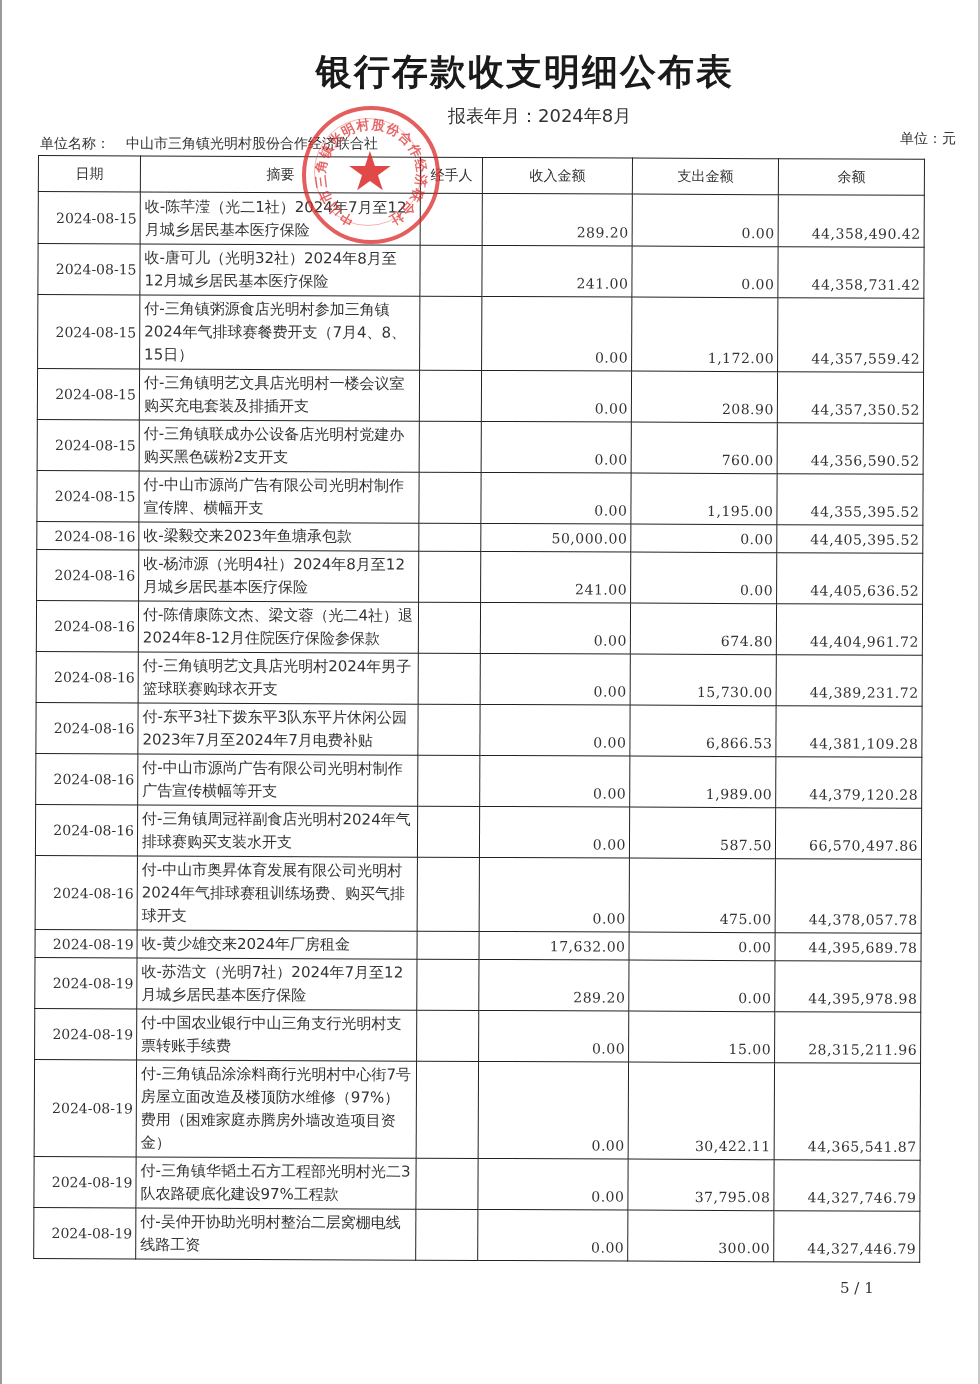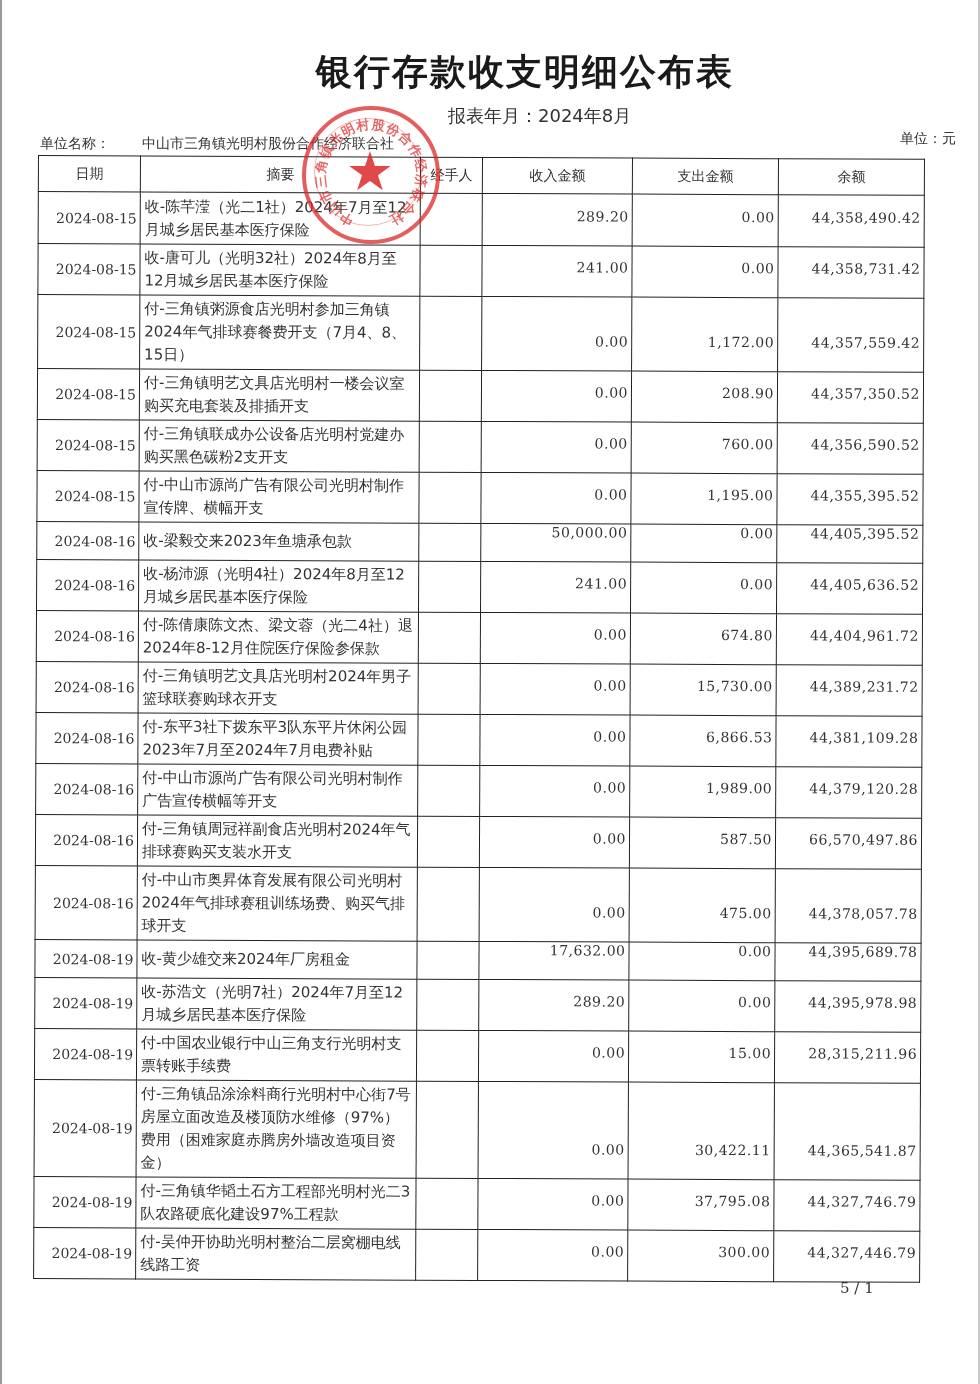--- a/index.html
+++ b/index.html
@@ -12,21 +12,21 @@
   .title {
     position:absolute; left:0; width:1050px; top:48px; text-align:center;
     font-family:"DejaVu Sans", sans-serif; font-size:36px; font-weight:bold; letter-spacing:2px; color:#1a1a1a;
   }
   .report-month {
     position:absolute; left:448px; top:104px; font-size:18px; font-family:"DejaVu Sans", sans-serif; color:#333;
   }
   .unit-name {
     position:absolute; left:40px; top:135px; font-size:14px; font-family:"DejaVu Sans", sans-serif; color:#333;
   }
-  .unit-name .lbl { margin-right:32px; }
+  .unit-name .lbl { margin-right:16px; }
   .unit-label {
     position:absolute; left:900px; top:130px; font-size:14px; font-family:"DejaVu Sans", sans-serif; color:#333;
   }
   table.ledger {
     position:absolute; left:38px; top:155px; width:886px;
     border-collapse:collapse; table-layout:fixed;
     transform: rotate(0.25deg); transform-origin: left top;
   }
   table.ledger th, table.ledger td {
     border:1px solid #222; font-size:14px; padding:0 3px; vertical-align:middle;
@@ -34,21 +34,21 @@
   table.ledger th {
     height:35px; font-weight:normal; font-family:"DejaVu Sans", sans-serif; text-align:center; color:#333;
   }
   table.ledger td.date { text-align:right; font-family:"DejaVu Serif", serif; font-size:14px; color:#333; }
   table.ledger td.summary {
     text-align:left; font-family:"DejaVu Sans", sans-serif; font-size:15px; line-height:23px; color:#333;
     padding:2px 4px;
   }
   table.ledger td.num {
     text-align:right; vertical-align:bottom; font-family:"DejaVu Serif", serif; font-size:14px; color:#333;
-    padding-bottom:21px; letter-spacing:0.5px;
+    padding-bottom:5px; letter-spacing:0.5px;
   }
   table.ledger td.handler { }
   .stamp {
     position:absolute; left:302px; top:106px; width:130px; height:130px; border-radius:50%;
     border:4px solid rgba(220,40,40,0.75); pointer-events:none;
   }
   .stamp-inner {
     position:absolute; left:8px; top:8px; width:106px; height:106px; border-radius:50%;
     border:1px solid rgba(220,40,40,0.35);
   }

